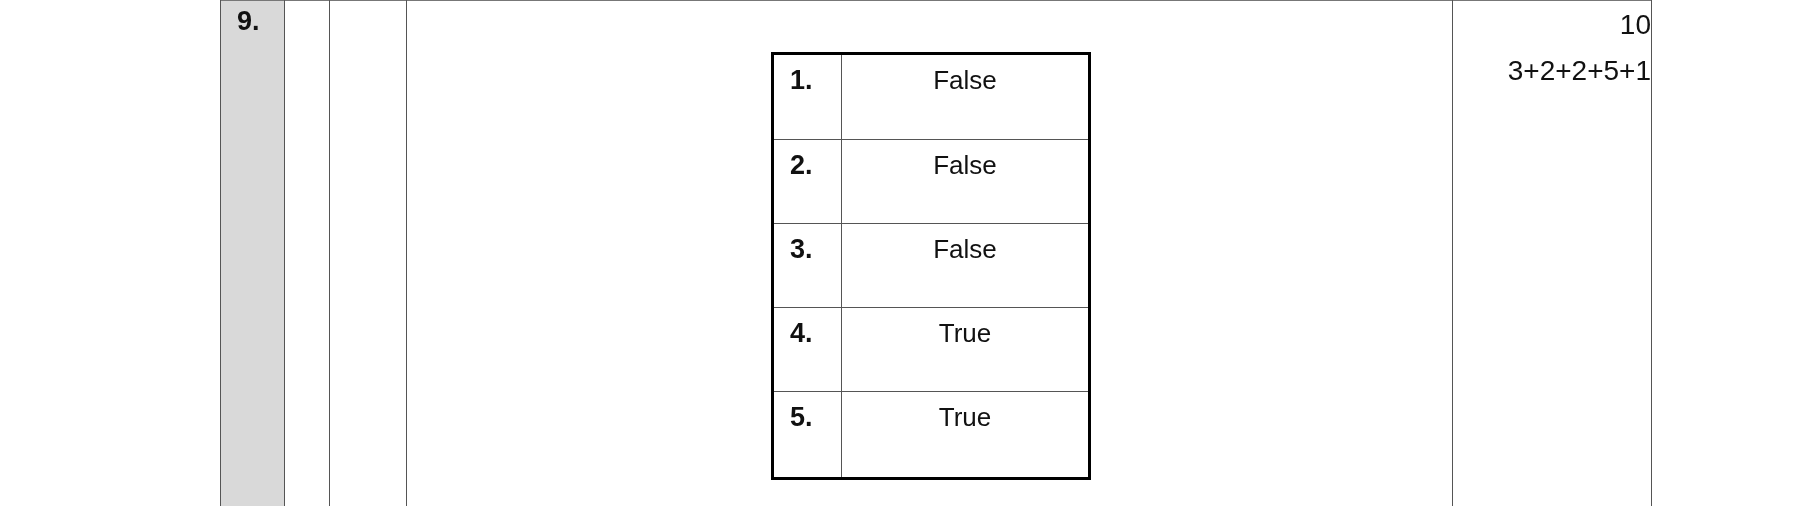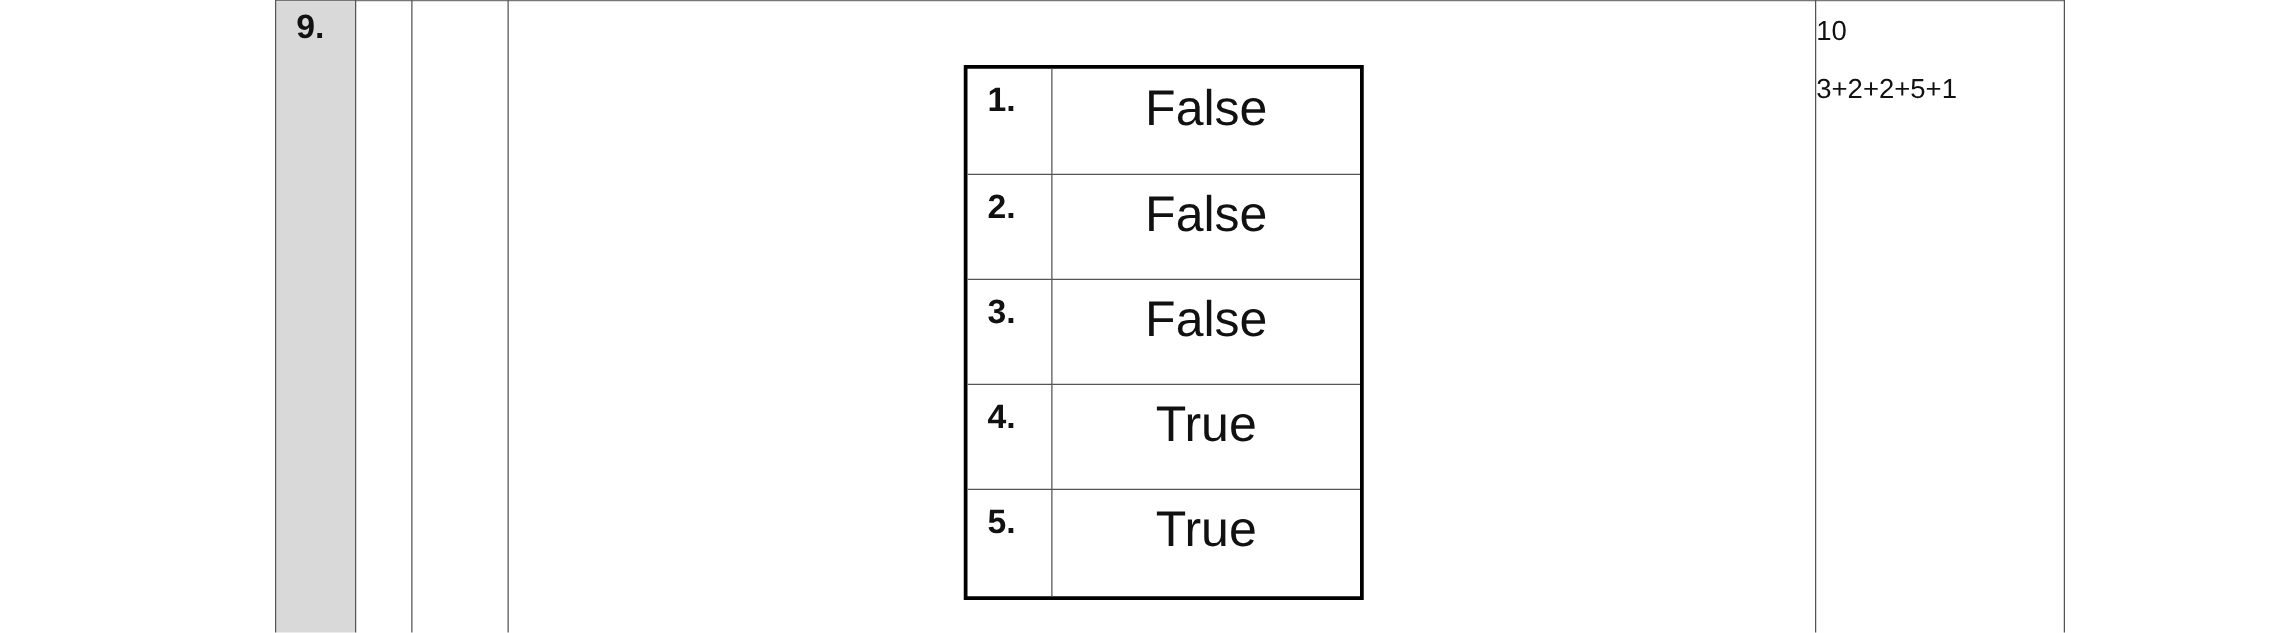--- a/index.html
+++ b/index.html
@@ -2,27 +2,27 @@
 <html><head>
 <meta charset="utf-8">
 <style>
   html, body { margin:0; padding:0; background:#ffffff; }
   body { width:1819px; height:506px; position:relative; overflow:hidden;
          font-family:"Liberation Sans", "DejaVu Sans", sans-serif; color:#111; }
   .vline { position:absolute; top:0; height:506px; width:1px; background:#555; }
   .topline { position:absolute; top:0; left:220px; width:1432px; height:1px; background:#777; }
   .qnum-cell { position:absolute; left:221px; top:1px; width:63px; height:505px; background:#d9d9d9; }
   .qnum { position:absolute; left:237px; top:6px; font-weight:bold; font-size:27px; }
-  .marks { position:absolute; left:1453px; width:198px; text-align:left; font-size:22px; line-height:46px; top:2px; }
+  .marks { position:absolute; left:1453px; width:198px; text-align:right; font-size:28px; line-height:46px; top:2px; }
   .inner { position:absolute; left:771px; top:52px; width:314px; height:422px; border:3px solid #000; box-sizing:content-box; }
   .irow { position:absolute; left:0; width:314px; height:84px; }
   .irow + .irow { border-top:1px solid #555; }
   .idiv { position:absolute; left:67px; top:0; width:1px; height:422px; background:#555; }
   .inum { position:absolute; left:16px; top:10px; font-weight:bold; font-size:27px; }
-  .ival { position:absolute; left:68px; width:246px; top:10px; text-align:center; font-size:40px; }
+  .ival { position:absolute; left:68px; width:246px; top:10px; text-align:center; font-size:26px; }
 </style>
 </head>
 <body>
 
 <div>
   <div class="topline"></div>
   <div class="qnum-cell"></div>
   <div class="vline" style="left:220px"></div>
   <div class="vline" style="left:284px"></div>
   <div class="vline" style="left:329px"></div>

